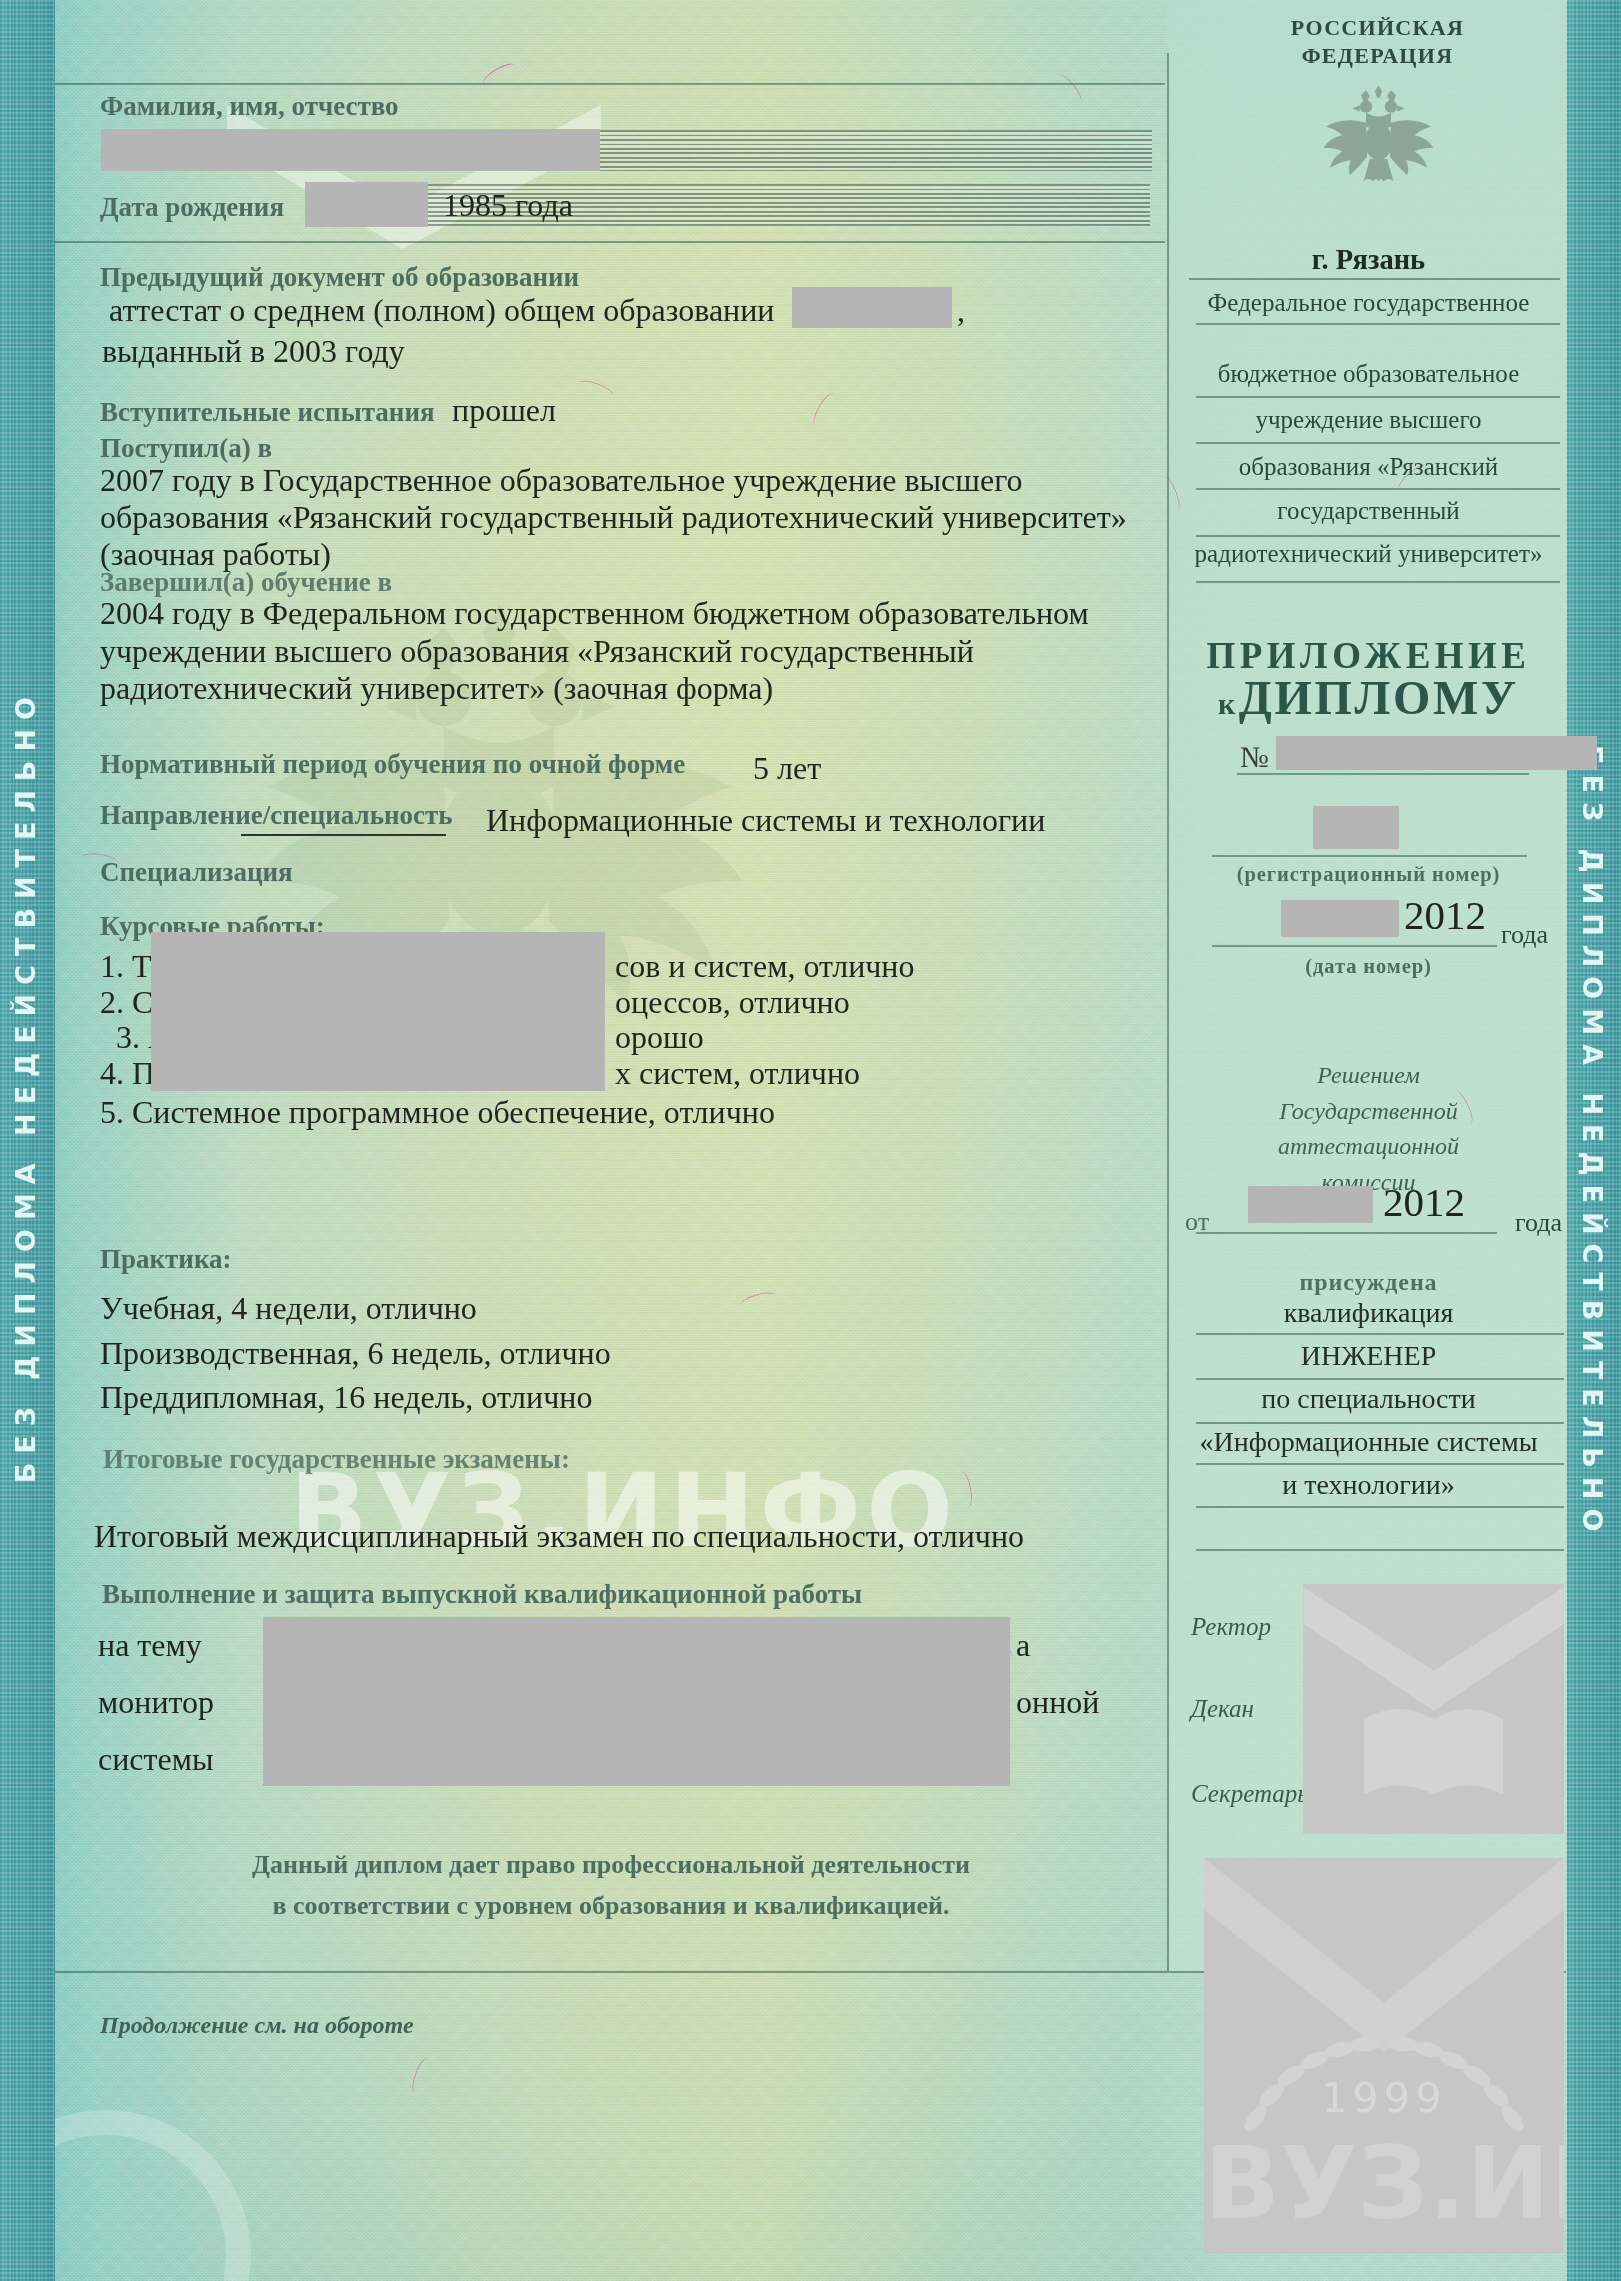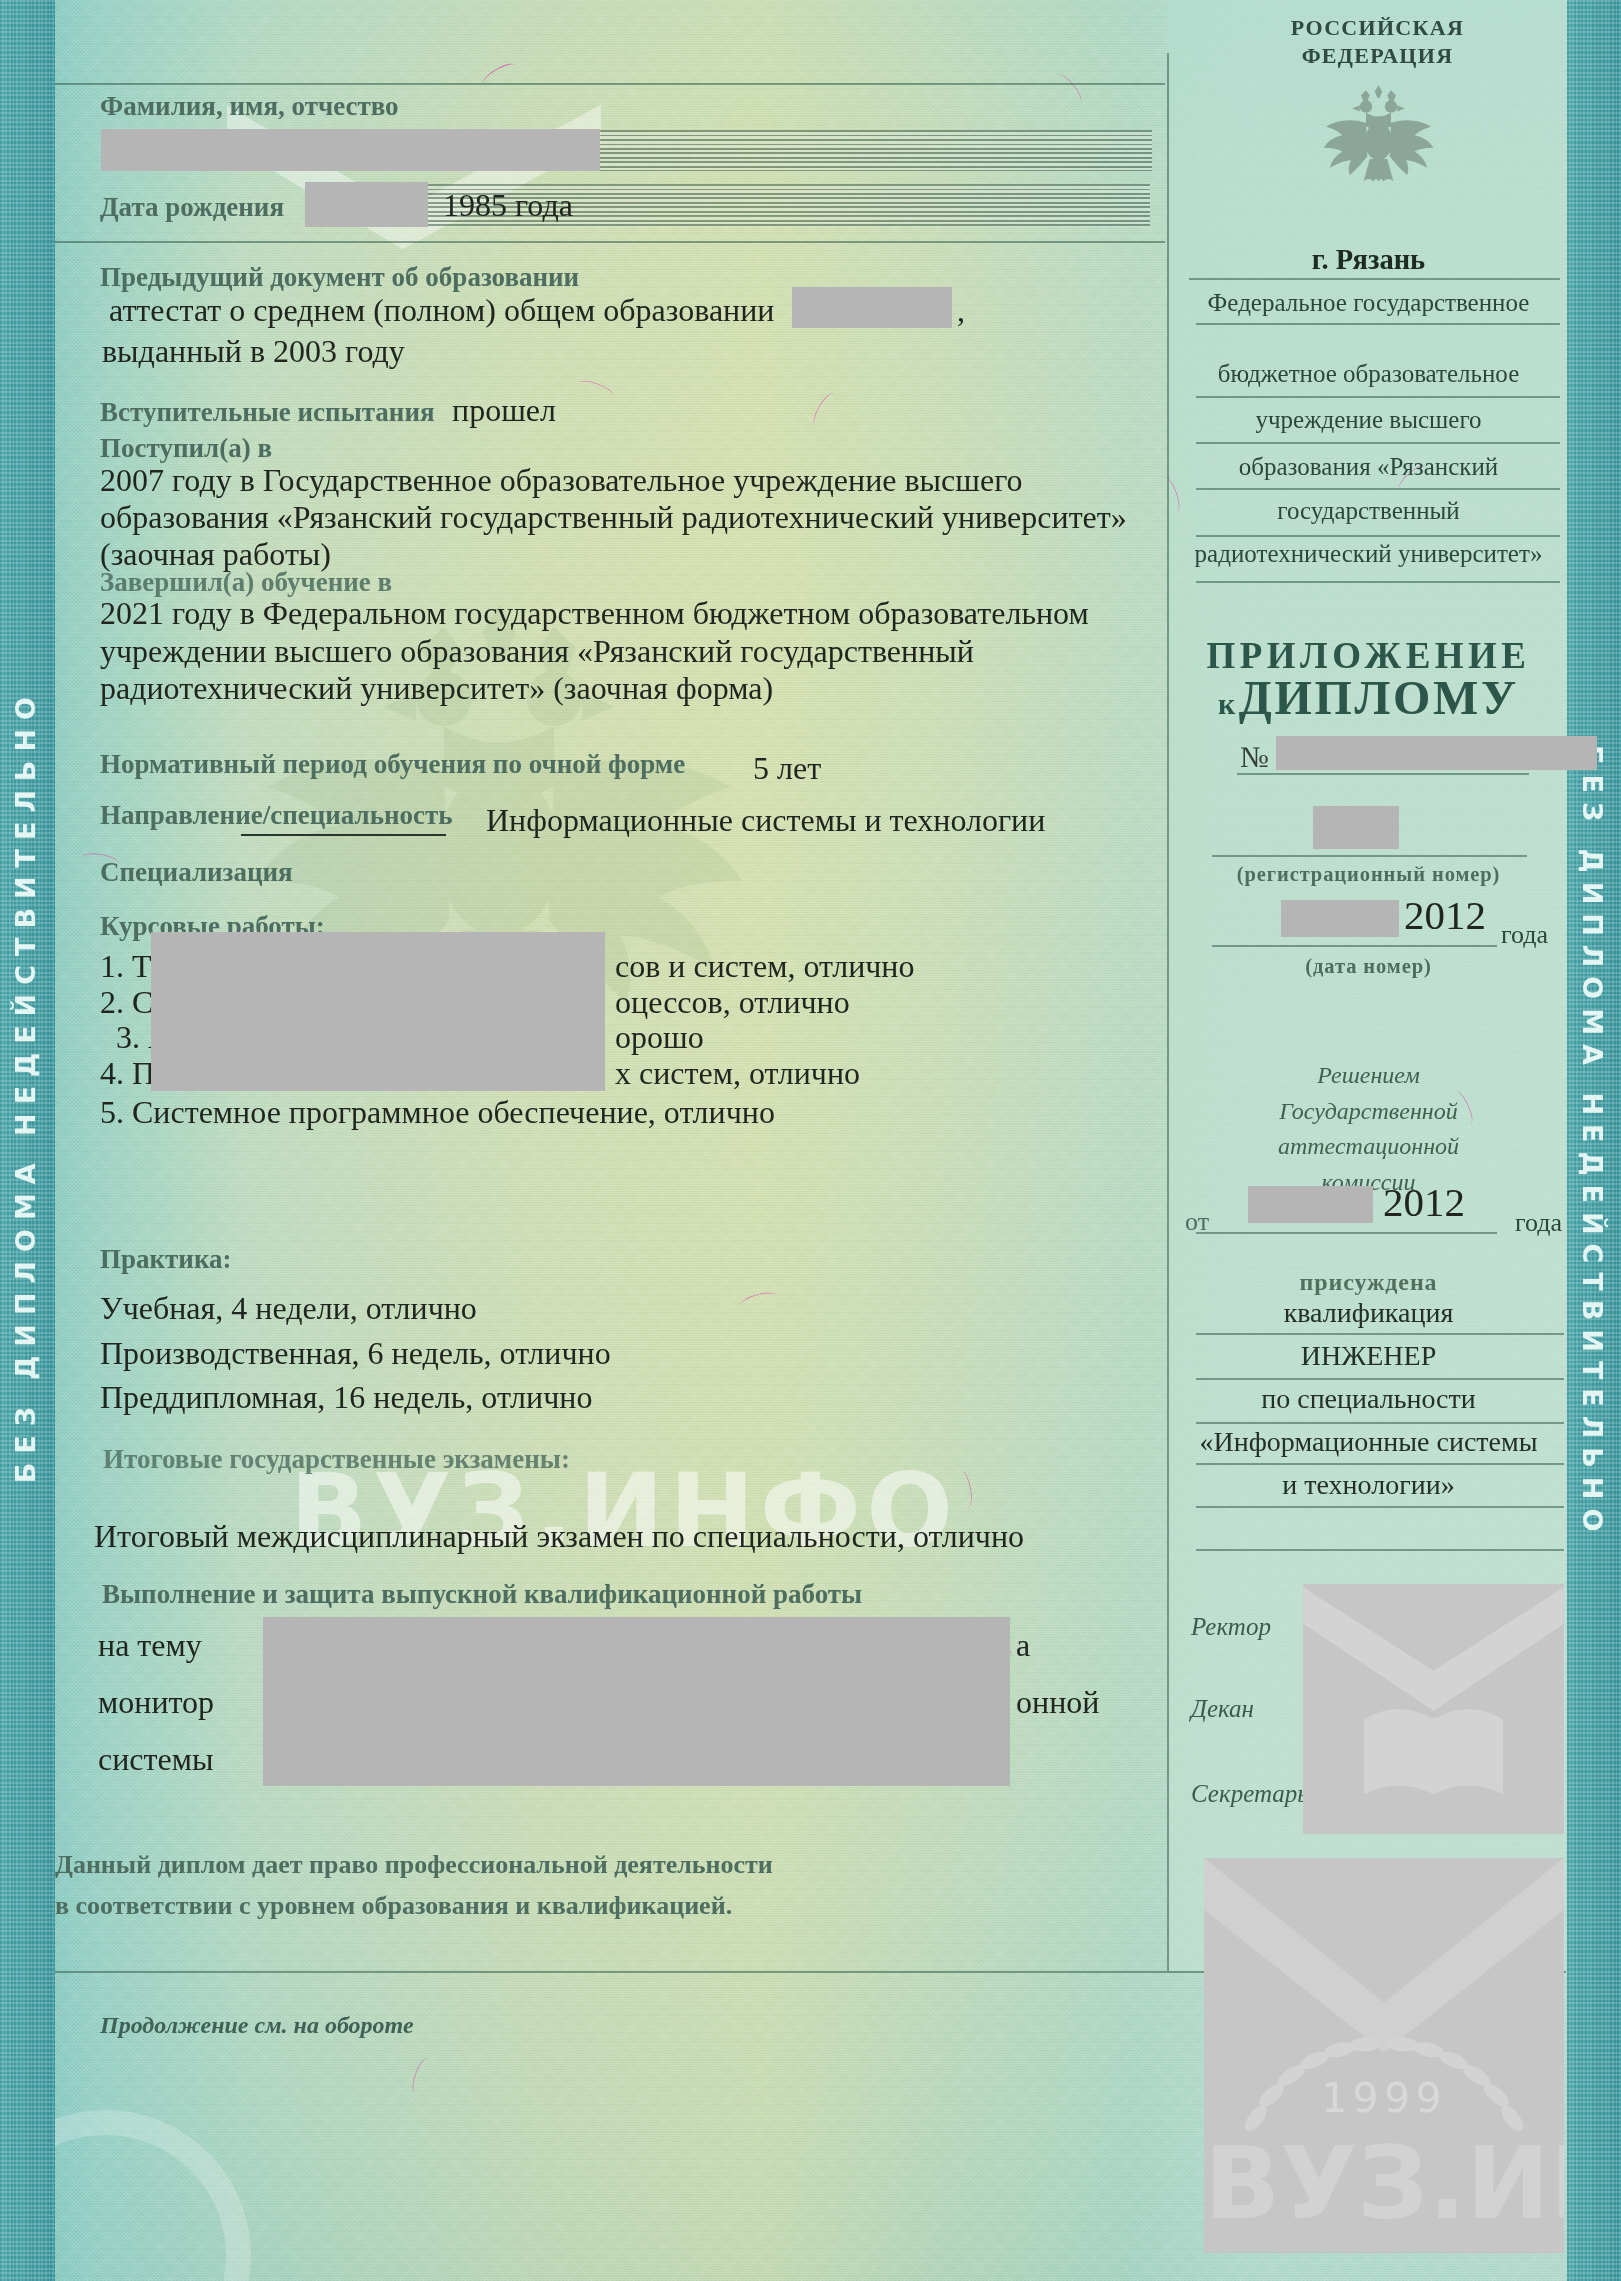--- a/index.html
+++ b/index.html
@@ -54,21 +54,21 @@
   .wm-ring{position:absolute;left:-40px;top:2110px;width:241px;height:241px;border-radius:50%;
     border:25px solid rgba(255,255,255,.22);z-index:2;}
   .ghost{position:absolute;z-index:2;}
   .fib{position:absolute;width:37px;height:12.5px;border-top:1.8px solid rgba(219,64,168,.55);
     border-radius:50%;z-index:3;}
   .rcol-bg{position:absolute;left:1167px;top:0;width:399px;height:1971px;z-index:1;
     background:linear-gradient(180deg, rgba(181,222,209,.55), rgba(198,228,212,.5));}
   .supp1{font-size:37px;font-weight:bold;letter-spacing:4.5px;color:#2d564a;}
   .supp-k{font-size:30px;font-weight:bold;color:#2d564a;}
   .supp-d{font-size:48px;font-weight:bold;letter-spacing:2.7px;color:#2d564a;}
-  .center-main{position:absolute;left:55px;width:1112px;text-align:left;white-space:nowrap;
+  .center-main{position:absolute;left:55px;width:1112px;text-align:center;white-space:nowrap;
     color:#4d6d60;font-weight:bold;font-size:26px;z-index:4;}
 </style>
 </head>
 <body>
 
 <svg width="0" height="0" style="position:absolute">
   <symbol id="eagle-sym" viewBox="0 0 100 100">
     <path d="M47 8 L50 3 L53 8 L51 13 L49 13 Z"></path>
     <path d="M36 11 L40 7 L43 11 L41 16 L38 16 Z"></path>
     <path d="M57 11 L60 7 L64 11 L62 16 L59 16 Z"></path>
@@ -135,21 +135,21 @@
   <div class="k" style="left:957px;top:292px">,</div>
   <div class="k" style="left:102px;top:333px">выданный в 2003 году</div>
 
   <div class="l" style="left:100px;top:397px">Вступительные испытания</div>
   <div class="k" style="left:452px;top:392px">прошел</div>
   <div class="l" style="left:100px;top:433px">Поступил(а) в</div>
   <div class="k" style="left:100px;top:462px">2007 году в Государственное образовательное учреждение высшего</div>
   <div class="k" style="left:100px;top:499px">образования «Рязанский государственный радиотехнический университет»</div>
   <div class="k" style="left:100px;top:536px">(заочная работы)</div>
   <div class="l" style="left:100px;top:567px;opacity:.85">Завершил(а) обучение в</div>
-  <div class="k" style="left:100px;top:595px">2021 году в Федеральном государственном бюджетном образовательном</div>
+  <div class="k" style="left:100px;top:595px">2004 году в Федеральном государственном бюджетном образовательном</div>
   <div class="k" style="left:100px;top:633px">учреждении высшего образования «Рязанский государственный</div>
   <div class="k" style="left:100px;top:670px">радиотехнический университет» (заочная форма)</div>
 
   <div class="l" style="left:100px;top:749px">Нормативный период обучения по очной форме</div>
   <div class="k" style="left:753px;top:750px">5 лет</div>
 
   <div class="l" style="left:100px;top:800px">Направление/специальность</div>
   <div class="rl" style="left:241px;top:834px;width:205px;background:#2a352e"></div>
   <div class="k" style="left:486px;top:802px">Информационные системы и технологии</div>
 

